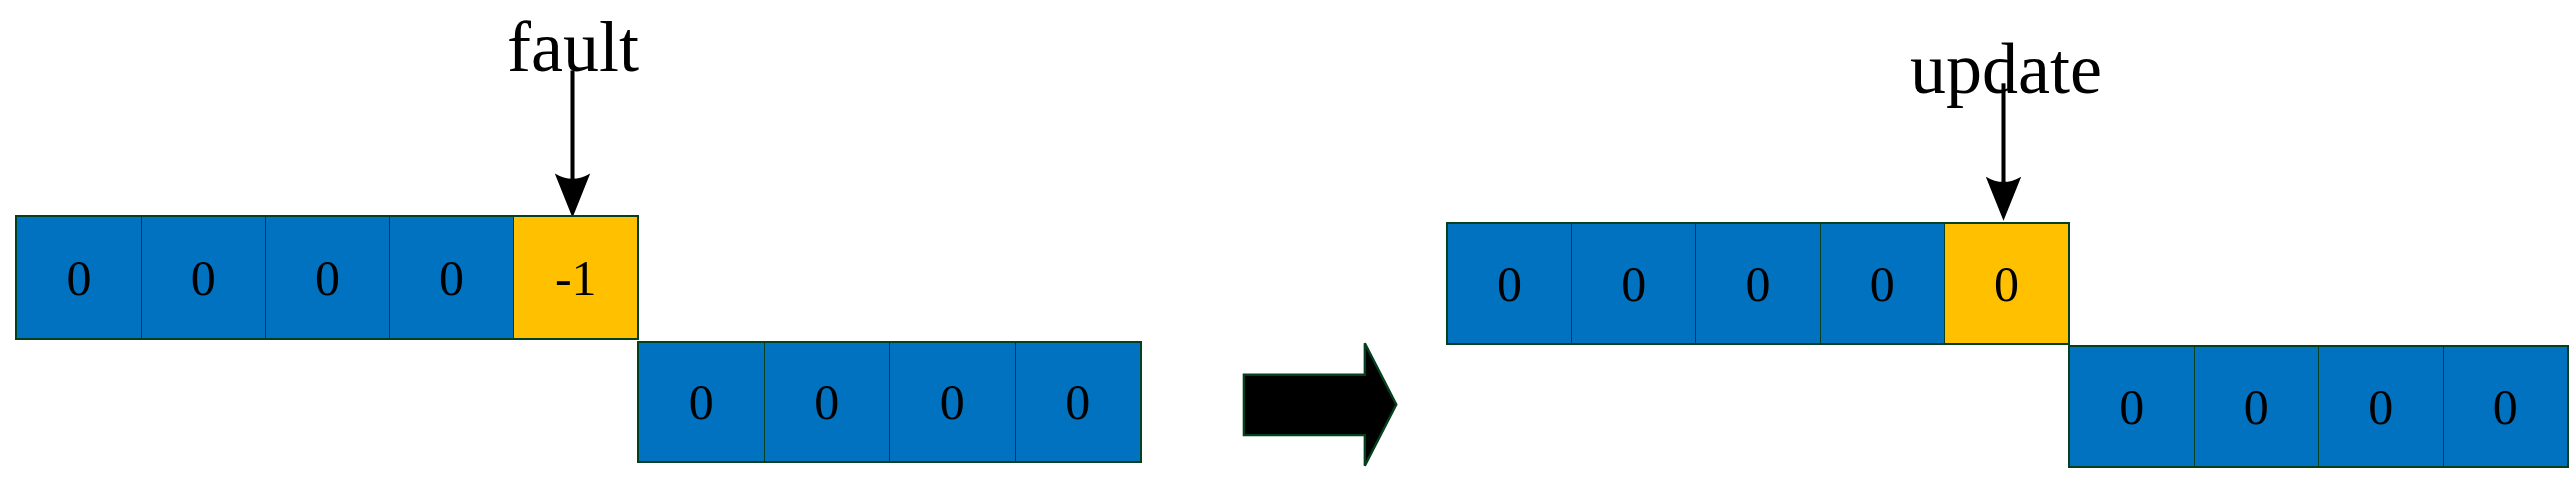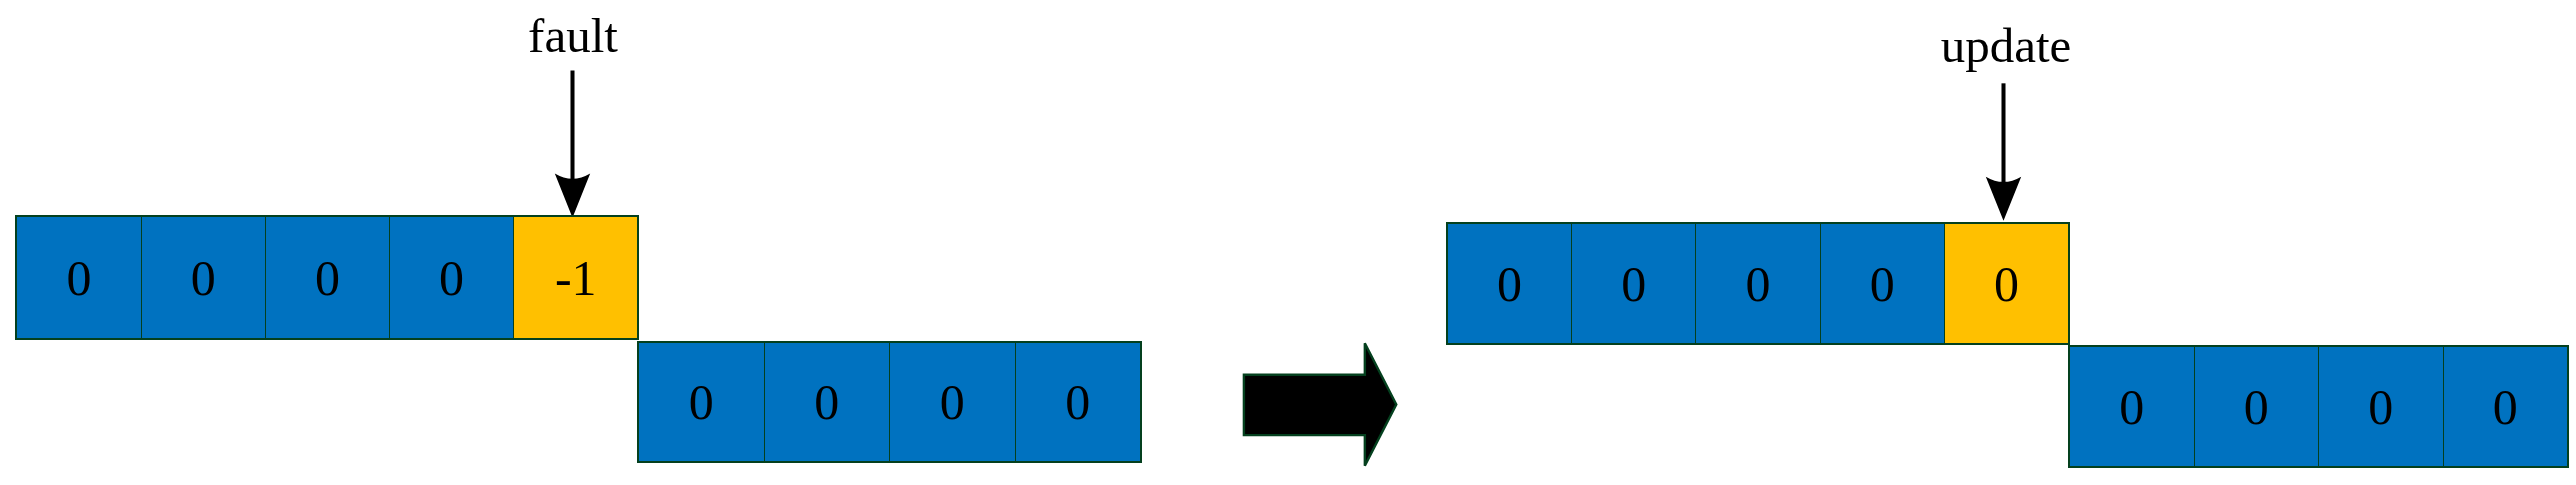--- a/index.html
+++ b/index.html
@@ -34,27 +34,27 @@
   
   #left-top-row   {left:15.4px;   top:215px; width:624px; height:125px;}
   #left-bottom-row{left:637px;  top:341px; width:505px; height:122px;}
   #right-top-row  {left:1446px; top:222px; width:624px; height:123px;}
   #right-bottom-row{left:2068px;top:345px; width:501px; height:123px;}
 
   
   .pointer-label{
     position:absolute;
     transform:translateX(-50%);
-    font-size:49px;
+    font-size:72px;
     line-height:1;
     color:var(--text-black);
     white-space:nowrap;
   }
   #fault-label {left:573px;  top:11.3px;}
-  #update-label{left:2006px; top:21px;font-family:Liberation Serif, serif;}
+  #update-label{left:2006px; top:33px;font-family:Liberation Serif, serif;}
 
   
   .pointer-arrow{position:absolute;}
   #fault-arrow {left:554px;  top:70px;}
   #update-arrow{left:1985px; top:83px;}
 
   
   #transform-arrow{position:absolute; left:1241px; top:340px;}
 </style>
 </head>

